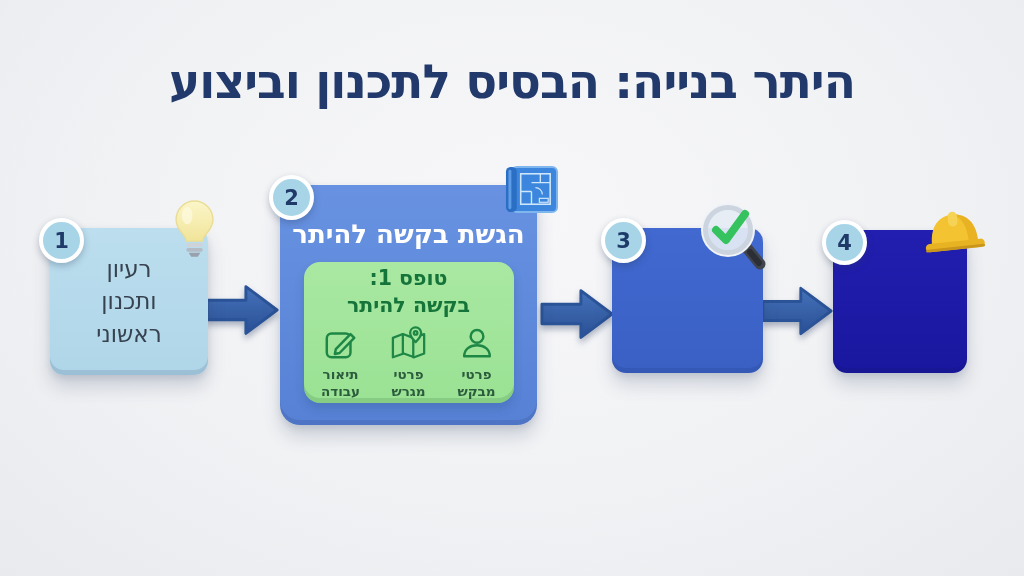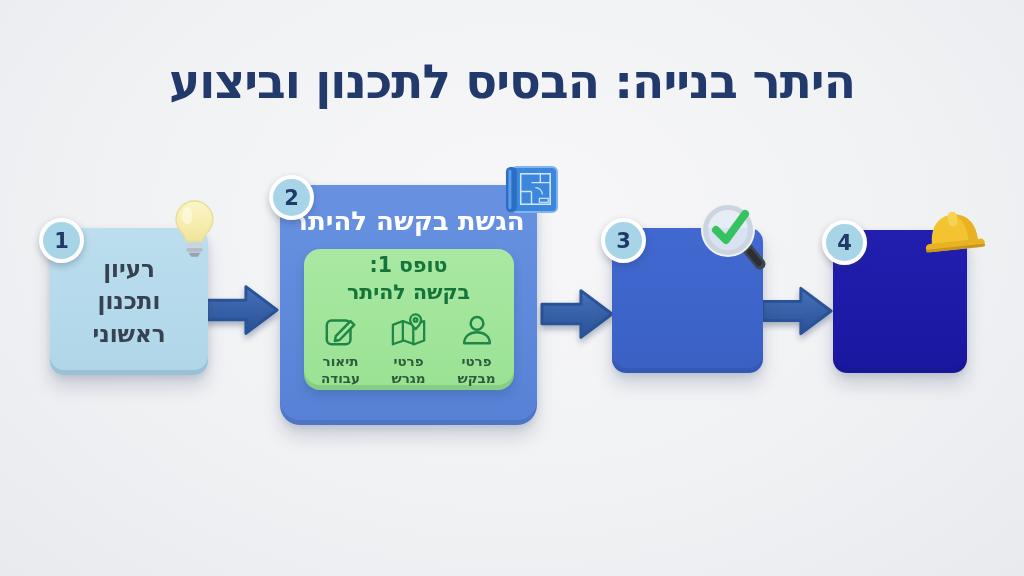--- a/index.html
+++ b/index.html
@@ -22,27 +22,27 @@
   .step1{left:50px;top:228px;width:158px;height:147px;border-radius:14px;
          background:linear-gradient(180deg,#bcdeee,#afd6e8);}
   .step2{left:280px;top:185px;width:257px;height:240px;border-radius:20px;
          background:linear-gradient(180deg,#6892e1,#5781d5);justify-content:flex-start;}
   .step3{left:612px;top:228px;width:151px;height:145px;border-radius:14px;
          background:linear-gradient(180deg,#4169d0,#3a60c4);}
   .step4{left:833px;top:230px;width:134px;height:143px;border-radius:14px;
          background:linear-gradient(180deg,#221fb0,#19169f);}
   .box-label{
     direction:rtl;text-align:center;white-space:pre-line;
-    font-weight:bold;line-height:1.40;
+    font-weight:normal;line-height:1.40;
   }
   .step1 .box-label{font-size:23px;color:#37414f;}
   .step3 .box-label,.step4 .box-label{font-size:23px;color:#ffffff;}
   .box-heading{
     direction:rtl;text-align:center;font-size:26px;font-weight:bold;color:#ffffff;
-    margin-top:21px;
+    margin-top:34px;
   }
   .badge{
     position:absolute;left:-11px;top:-10px;z-index:4;
     width:37px;height:37px;border-radius:50%;
     background:#a8d4e8;border:4px solid #ffffff;
     display:flex;align-items:center;justify-content:center;
     font-size:21px;font-weight:bold;color:#1f3a68;
     box-shadow:0 3px 7px rgba(40,60,90,.30);
   }
   .corner-icon{position:absolute;z-index:4;line-height:0;}

